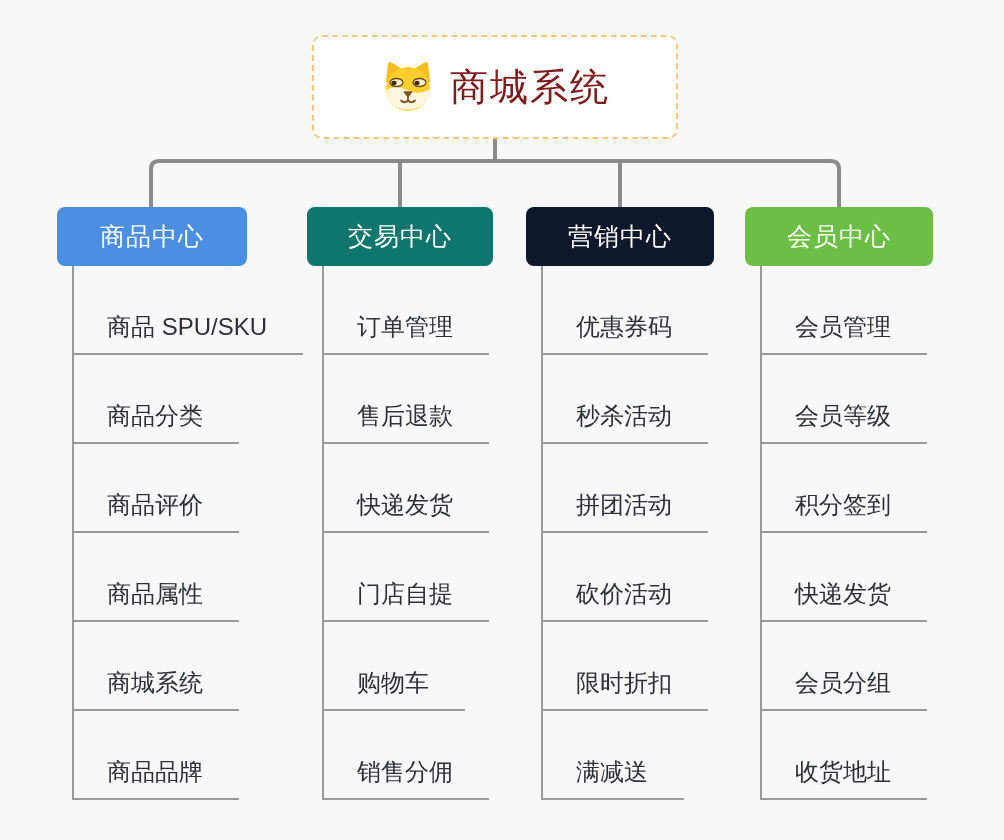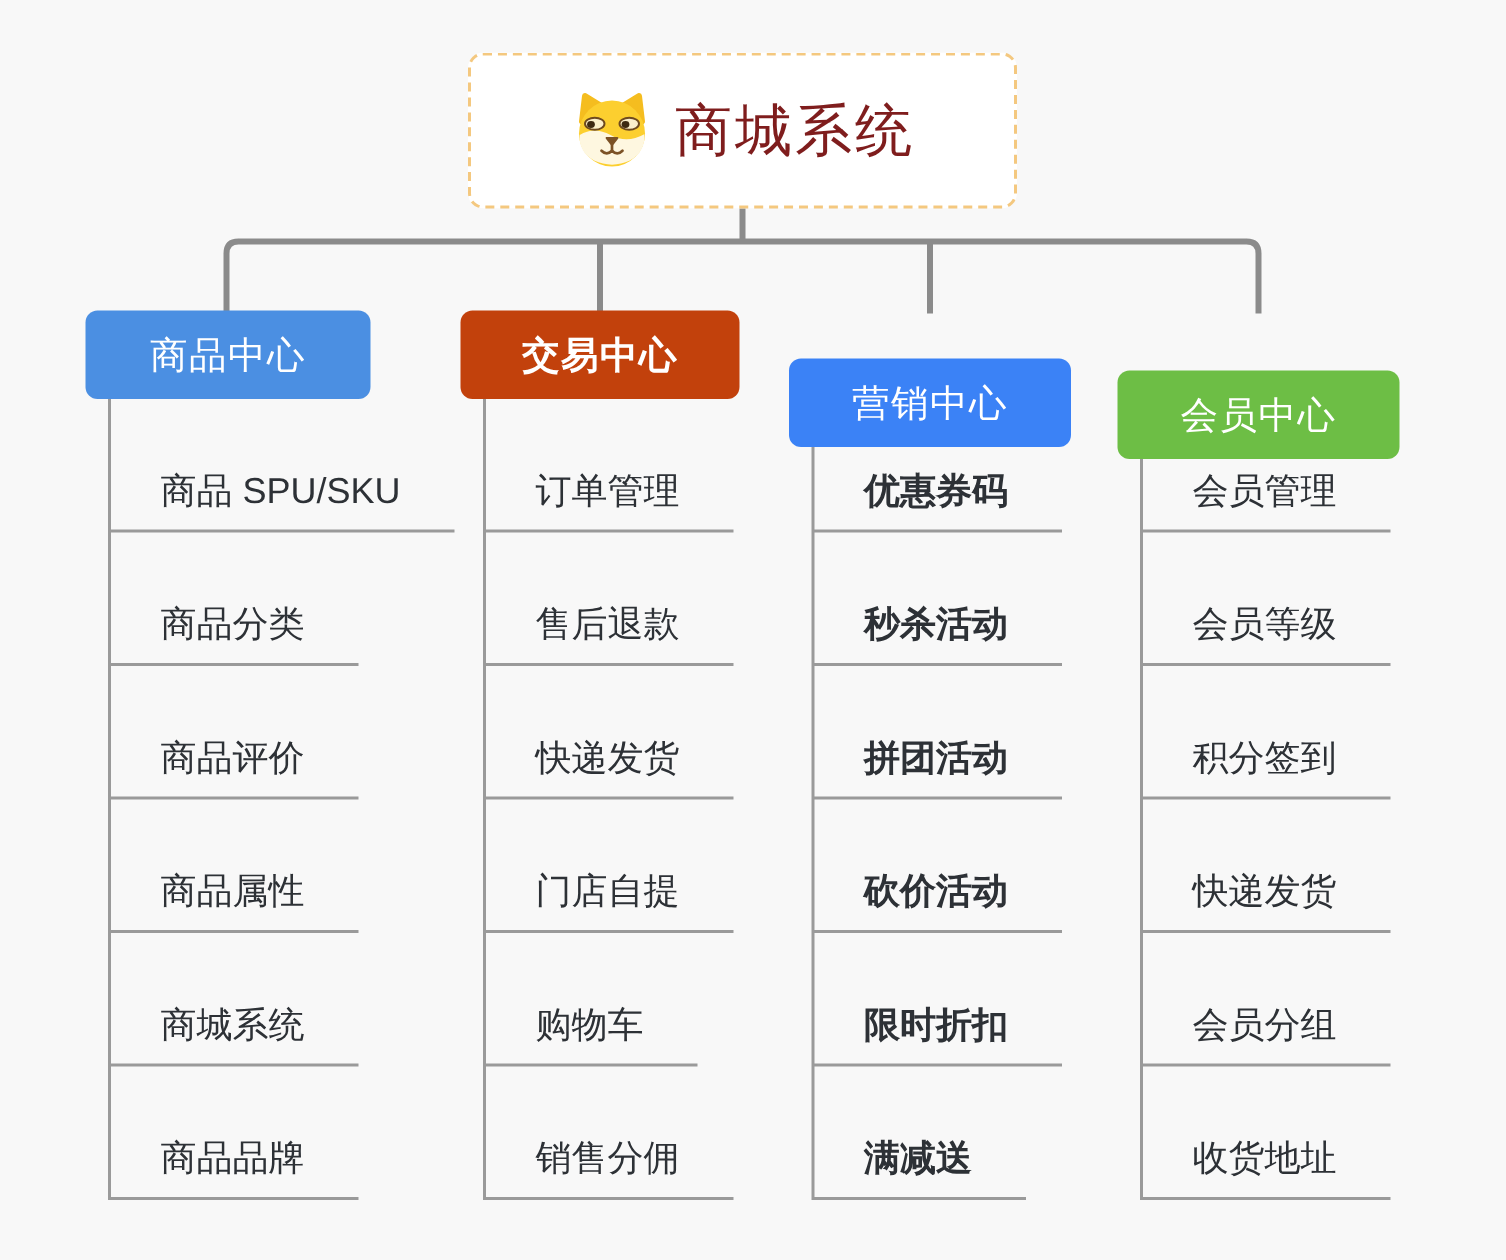--- a/index.html
+++ b/index.html
@@ -38,29 +38,29 @@
   .branch-box{
     position:absolute;top:207px;height:59px;
     border-radius:8px;
     display:flex;align-items:center;justify-content:center;
     color:#ffffff;font-size:25px;letter-spacing:1px;
     z-index:2;white-space:nowrap;
   }
   .branch-box.b0{left:57px;width:190px;}
   .branch-box.b1{left:307px;width:186px;}
   .branch-box.b2{left:526px;width:188px;}
-  .branch-box.b3{left:745px;width:188px;margin-top:40px;}
+  .branch-box.b3{left:745px;width:188px;}
   
   .leaf-col{
     position:absolute;top:266px;
     z-index:1;
   }
   .leaf-col.c0{left:73px;}
   .leaf-col.c1{left:323px;}
-  .leaf-col.c2{left:542px;font-weight:bold;}
+  .leaf-col.c2{left:542px;}
   .leaf-col.c3{left:761px;}
   .leaf-item{
     height:89px;
     box-sizing:border-box;
     display:flex;align-items:flex-end;
     width:max-content;
     padding:0 36px 10px 34px;
     border-bottom:2px solid #9A9A9A;
     font-size:24px;color:#2D3136;
     white-space:nowrap;
@@ -101,24 +101,24 @@
       <path d="M24.5 31 L31.5 31 L28 35.5 Z" fill="#7C5226" stroke="#7C5226" stroke-width="1.5" stroke-linejoin="round"></path>
       <path d="M28 35.5 L28 39.5" stroke="#7C5226" stroke-width="1.8" fill="none" stroke-linecap="round"></path>
       <path d="M21 39.5 Q24.5 43 28 39.5 Q31.5 43 35 39.5" stroke="#7C5226" stroke-width="1.8" fill="none" stroke-linecap="round"></path>
     </svg>
     <span class="root-title">商城系统</span>
   </div>
 
   <div class="branch-box b0" style="background: rgb(75, 143, 226);">
     <span>商品中心</span>
   </div>
-  <div class="branch-box b1" style="background: #c2410c; font-weight: bold;">
+  <div class="branch-box b1" style="background: #0f766e;">
     <span>交易中心</span>
   </div>
-  <div class="branch-box b2" style="background: #3b82f6; margin-top: 32px;">
+  <div class="branch-box b2" style="background: #0f172a;">
     <span>营销中心</span>
   </div>
   <div class="branch-box b3" style="background: rgb(109, 190, 69);">
     <span>会员中心</span>
   </div>
 
   <div class="leaf-col c0">
     <div class="leaf-item">商品 SPU/SKU</div>
     <div class="leaf-item">商品分类</div>
     <div class="leaf-item">商品评价</div>

